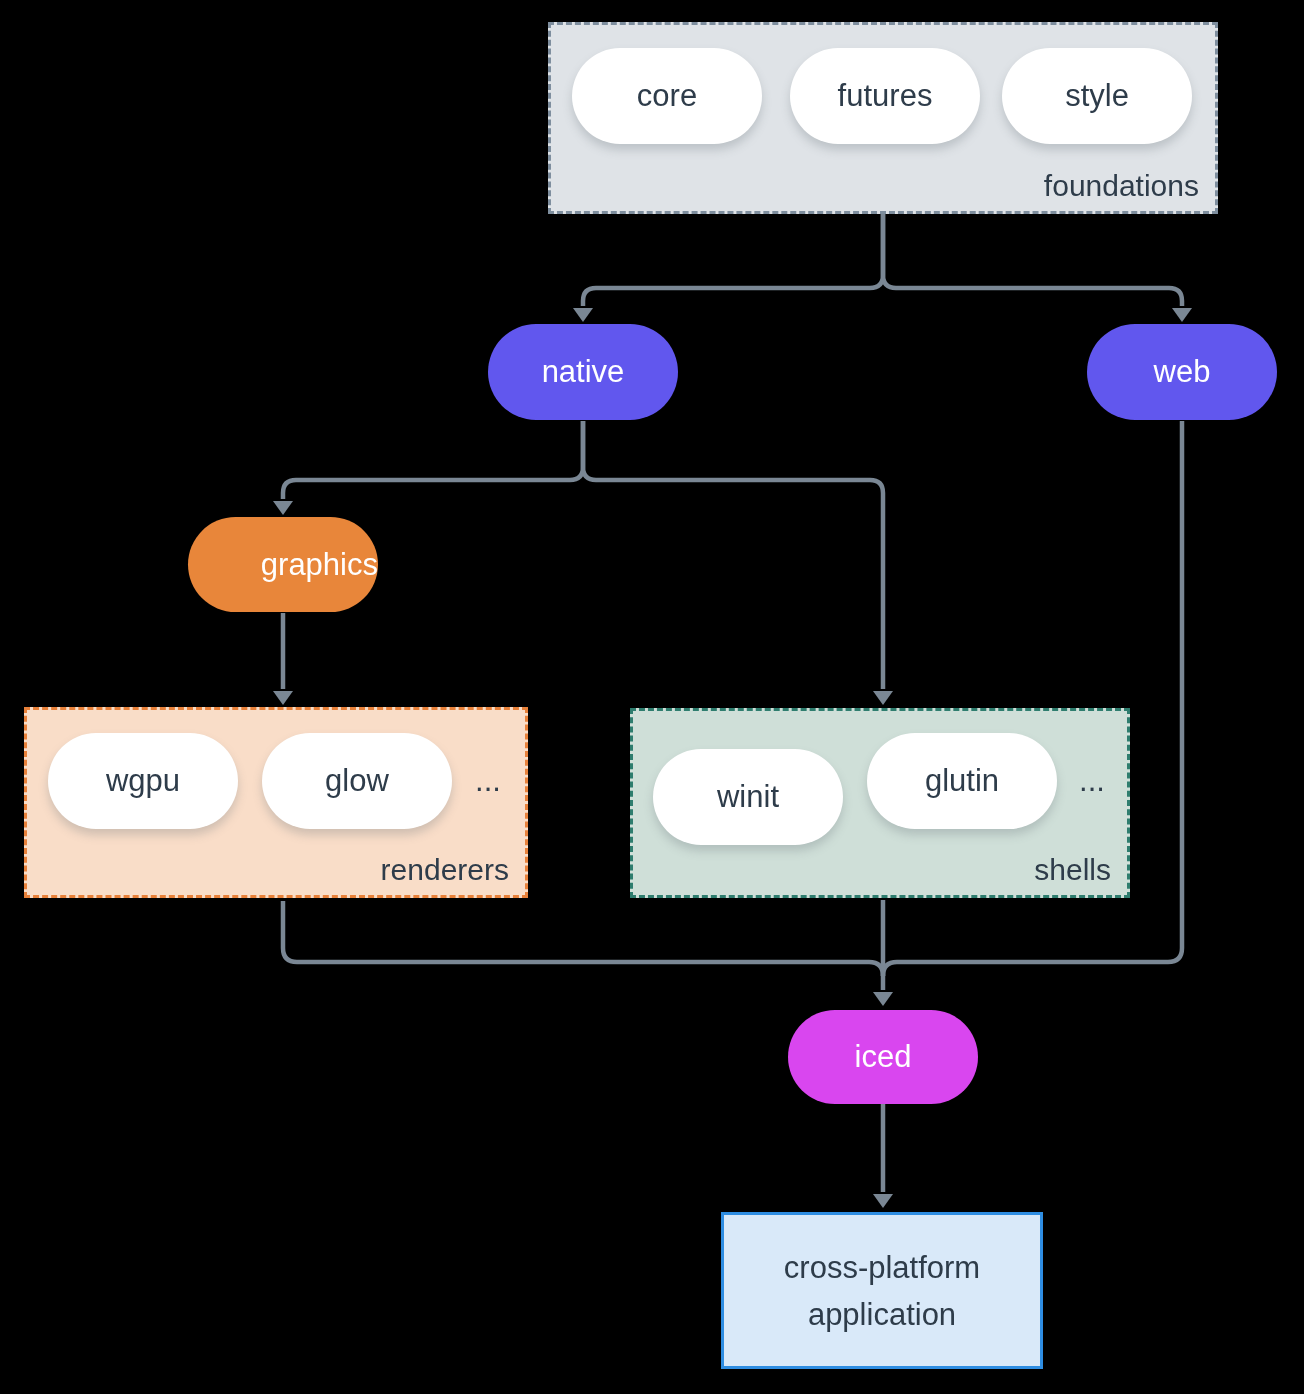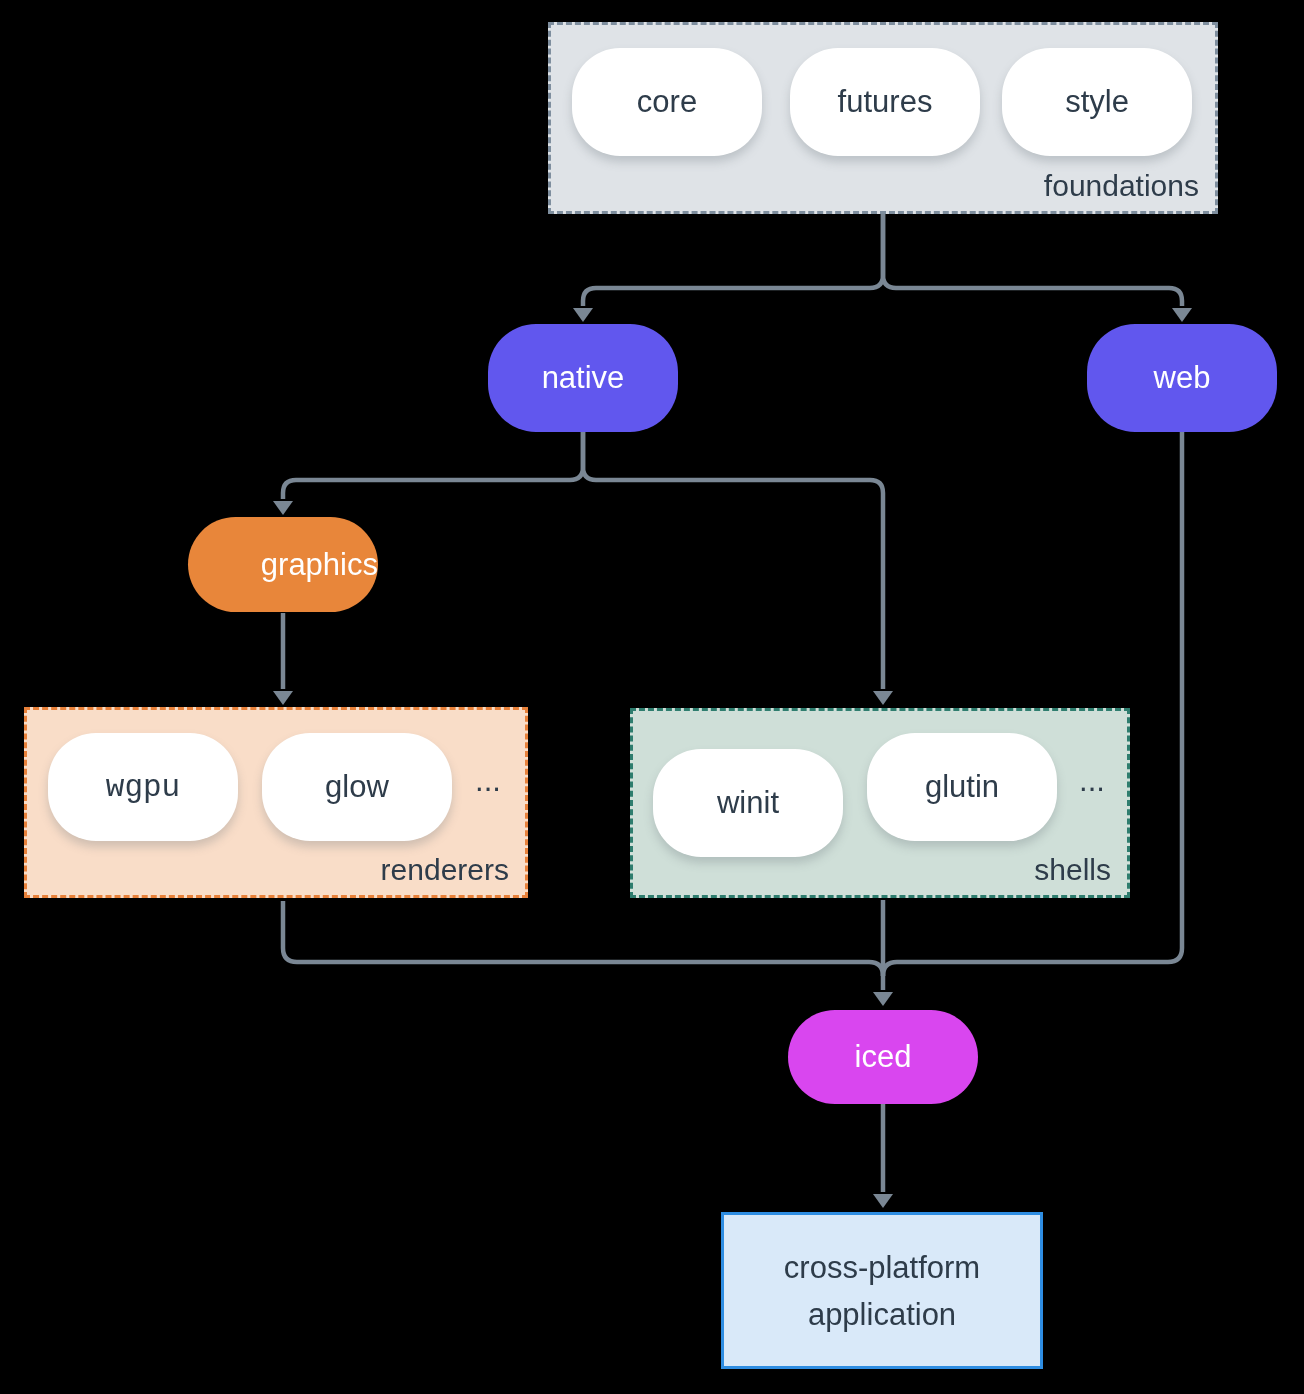--- a/index.html
+++ b/index.html
@@ -42,21 +42,21 @@
     border: 3px dashed #2e7d6e;
   }
   .group-label {
     position: absolute;
     right: 16px; bottom: 8px;
     font-size: 30px;
     color: #2e3c4a;
   }
   .pill {
     position: absolute;
-    width: 190px; height: 108px;
+    width: 190px; height: 96px;
     border-radius: 48px;
     display: flex;
     align-items: center;
     justify-content: center;
     font-size: 31px;
     z-index: 3;
     box-sizing: border-box;
   }
   .pill.white {
     background: #ffffff;
@@ -144,21 +144,21 @@
   </div>
   <div class="pill purple" style="left:1087px; top:324px;">
     <span>web</span>
   </div>
 
   <div class="pill orange" style="left:188px; top:517px; height:95px;justify-content:flex-end;">
     <span>graphics</span>
   </div>
 
   <div class="group-box renderers">
-    <div class="pill white" style="left:21px; top:23px;font-family:Liberation Mono, monospace;">
+    <div class="pill white" style="left:21px; top:23px;">
       <span>wgpu</span>
     </div>
     <div class="pill white" style="left:235px; top:23px;">
       <span>glow</span>
     </div>
     <div class="dots" style="left:426px;">...</div>
     <div class="group-label">renderers</div>
   </div>
 
   <div class="group-box shells">

